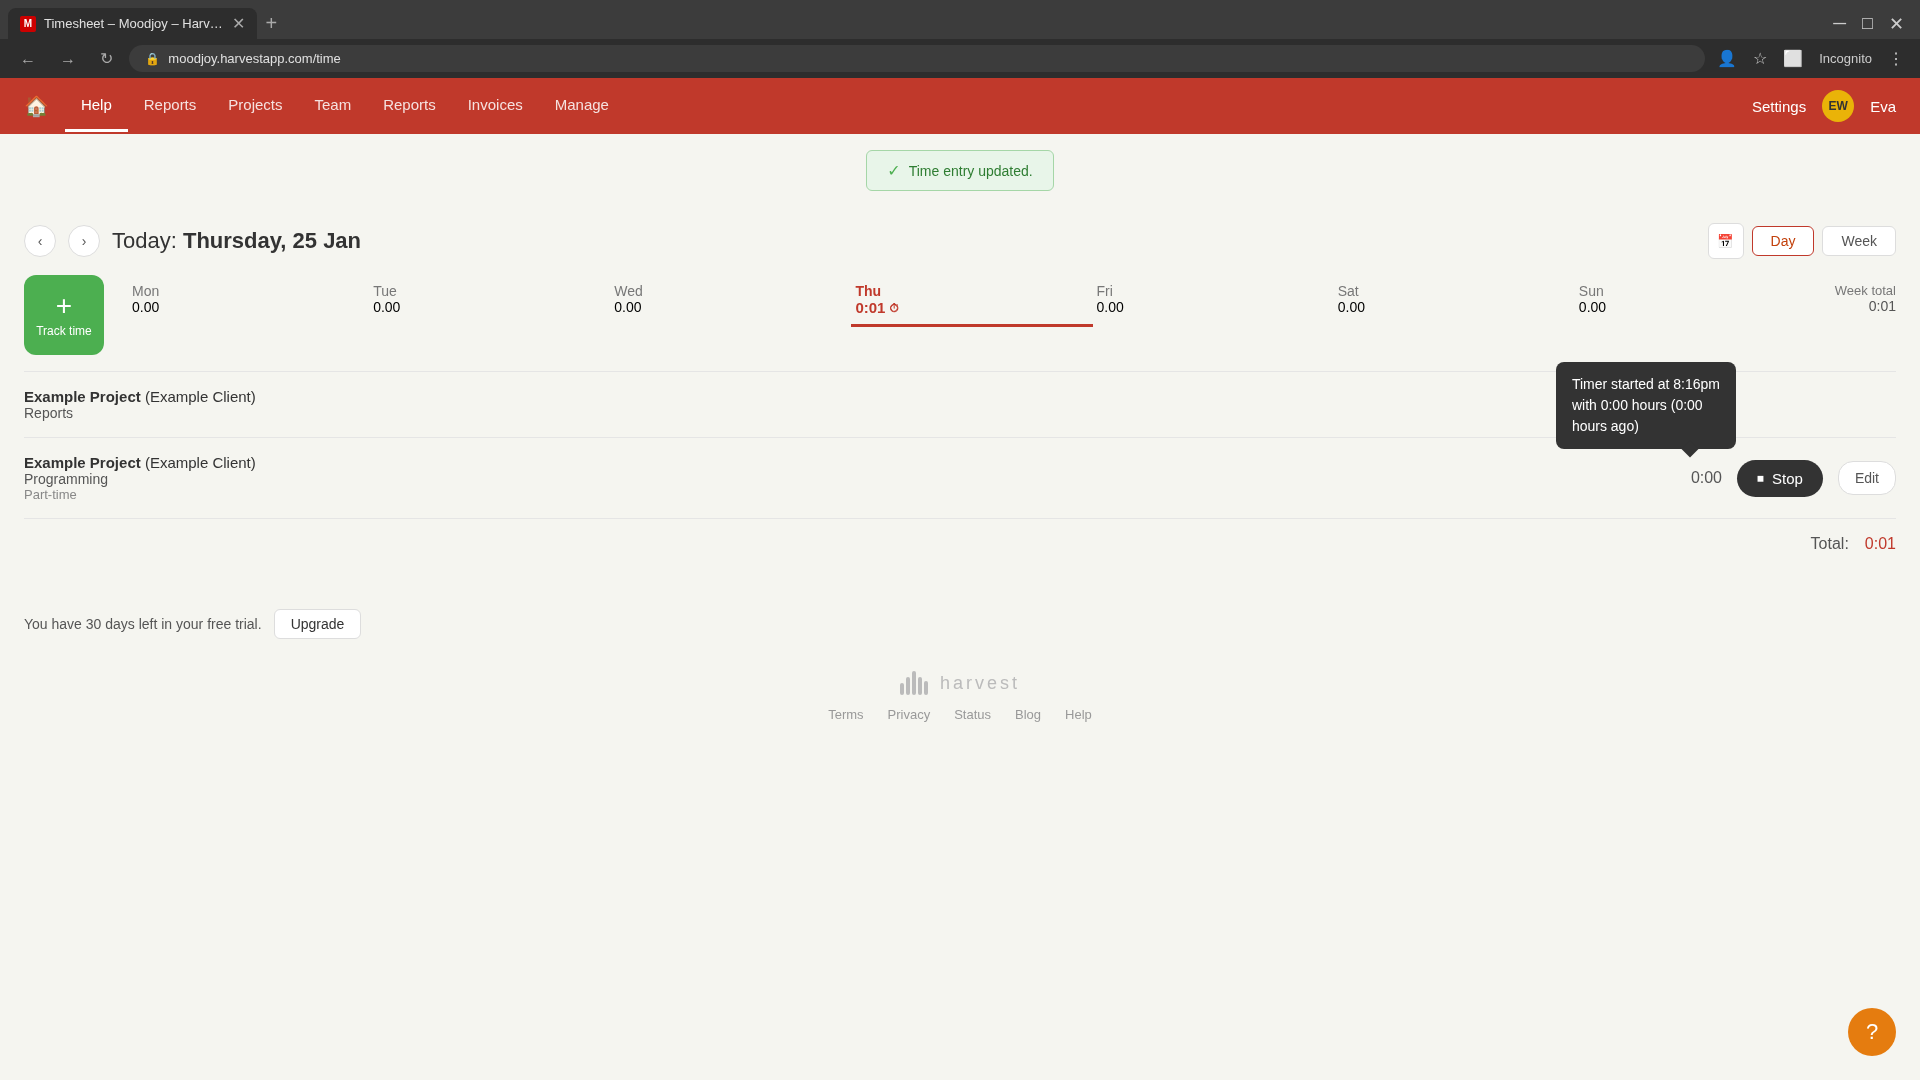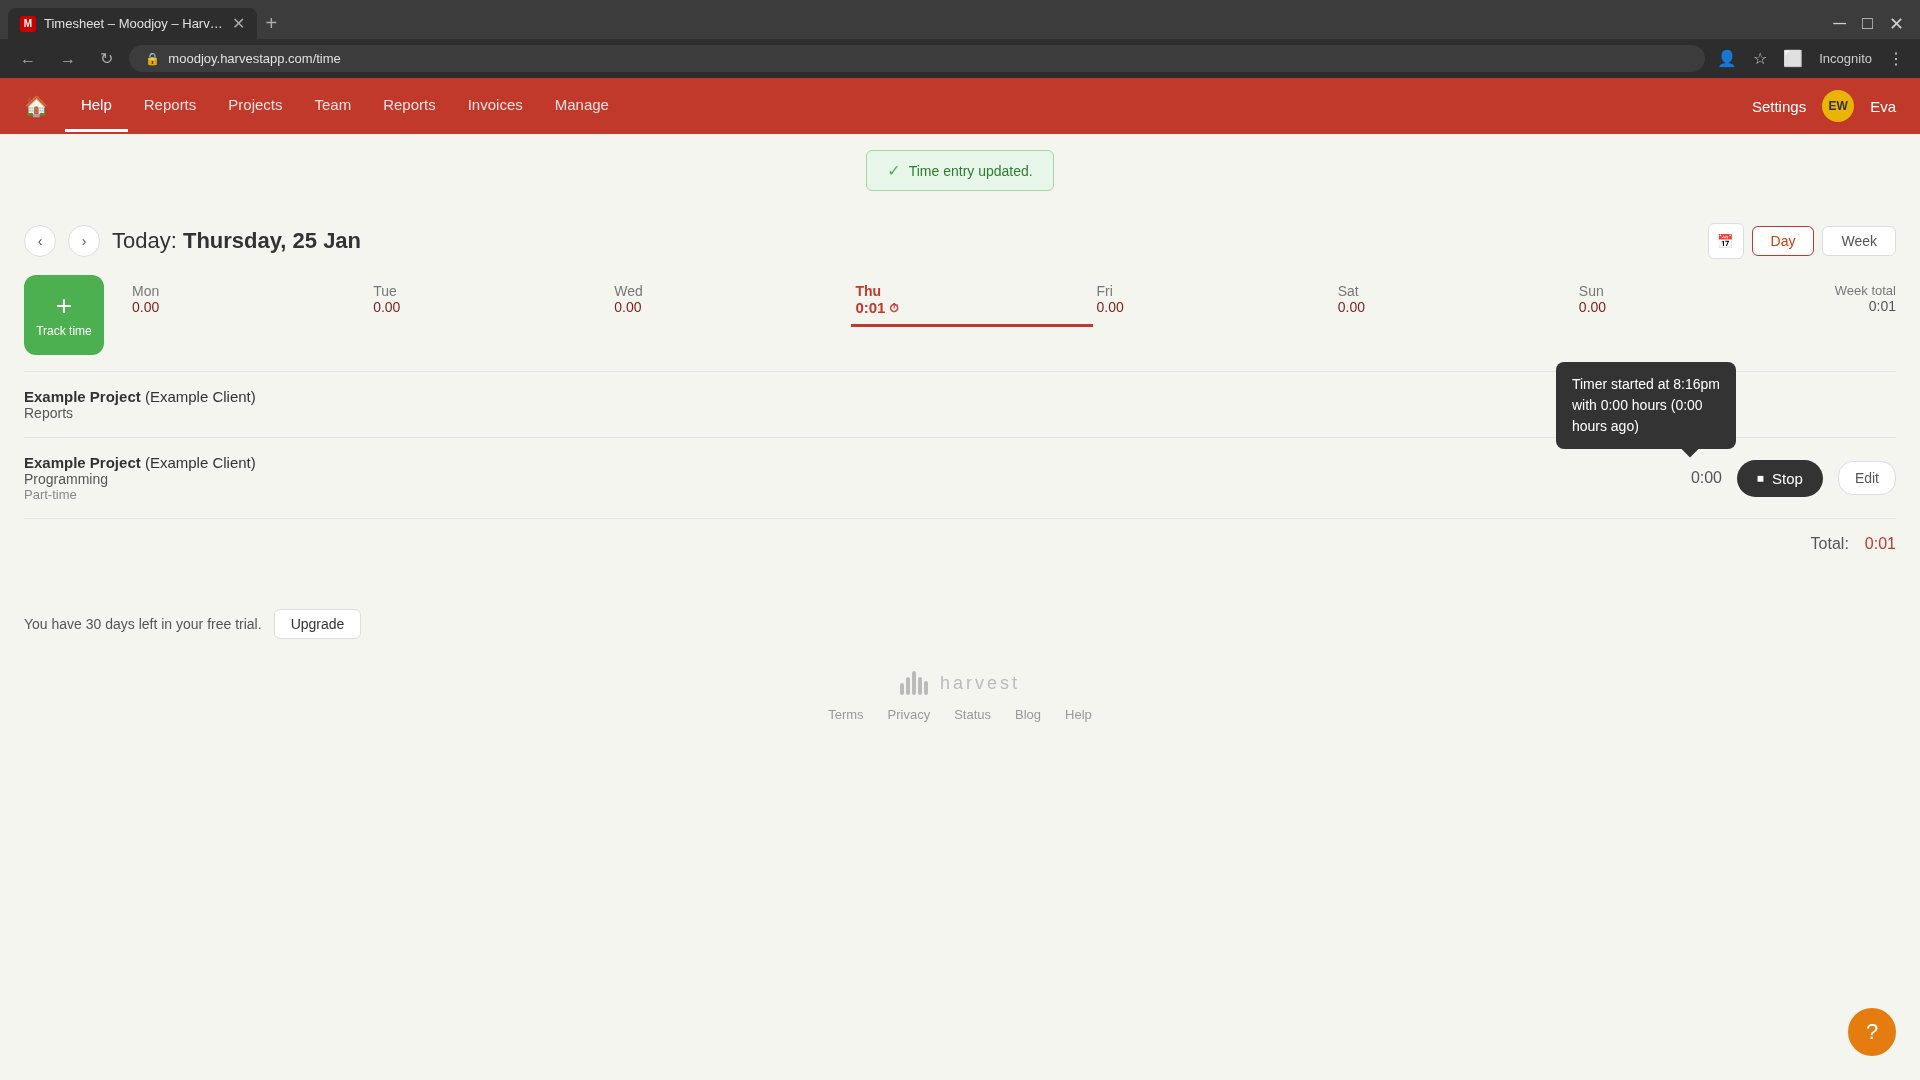--- a/index.html
+++ b/index.html
@@ -57,21 +57,21 @@
 
     
     .week-grid { display: flex; align-items: flex-start; gap: 0; margin-bottom: 16px; }
     .track-time-btn { background: #4caf50; border: none; border-radius: 12px; width: 80px; height: 80px; display: flex; flex-direction: column; align-items: center; justify-content: center; cursor: pointer; color: white; margin-right: 24px; gap: 4px; flex-shrink: 0; }
     .track-time-plus { font-size: 28px; font-weight: 300; line-height: 1; }
     .track-time-label { font-size: 12px; }
     .day-columns { display: flex; flex: 1; }
     .day-col { flex: 1; padding: 8px 4px; border-bottom: 2px solid transparent; }
     .day-col.active { border-bottom: 3px solid #c0392b; }
     .day-name { font-size: 14px; color: #777; margin-bottom: 0; }
-    .day-hours { font-size: 14px; color: #7f1d1d; display: flex; align-items: center; gap: 4px; }
+    .day-hours { font-size: 14px; color: #000000; display: flex; align-items: center; gap: 4px; }
     .day-hours.active { color: #c0392b; font-weight: 600; font-size: 15px; }
     .timer-icon { font-size: 12px; }
     .week-total-col { text-align: right; padding: 8px 0; flex-shrink: 0; width: 80px; }
     .week-total-label { font-size: 13px; color: #777; }
     .week-total-hours { font-size: 14px; color: #555; }
 
     
     .time-entries { margin-top: 8px; }
     .time-entry { display: flex; align-items: center; border-top: 1px solid #e5e5e5; padding: 16px 0; position: relative; }
     .entry-info { flex: 1; }

